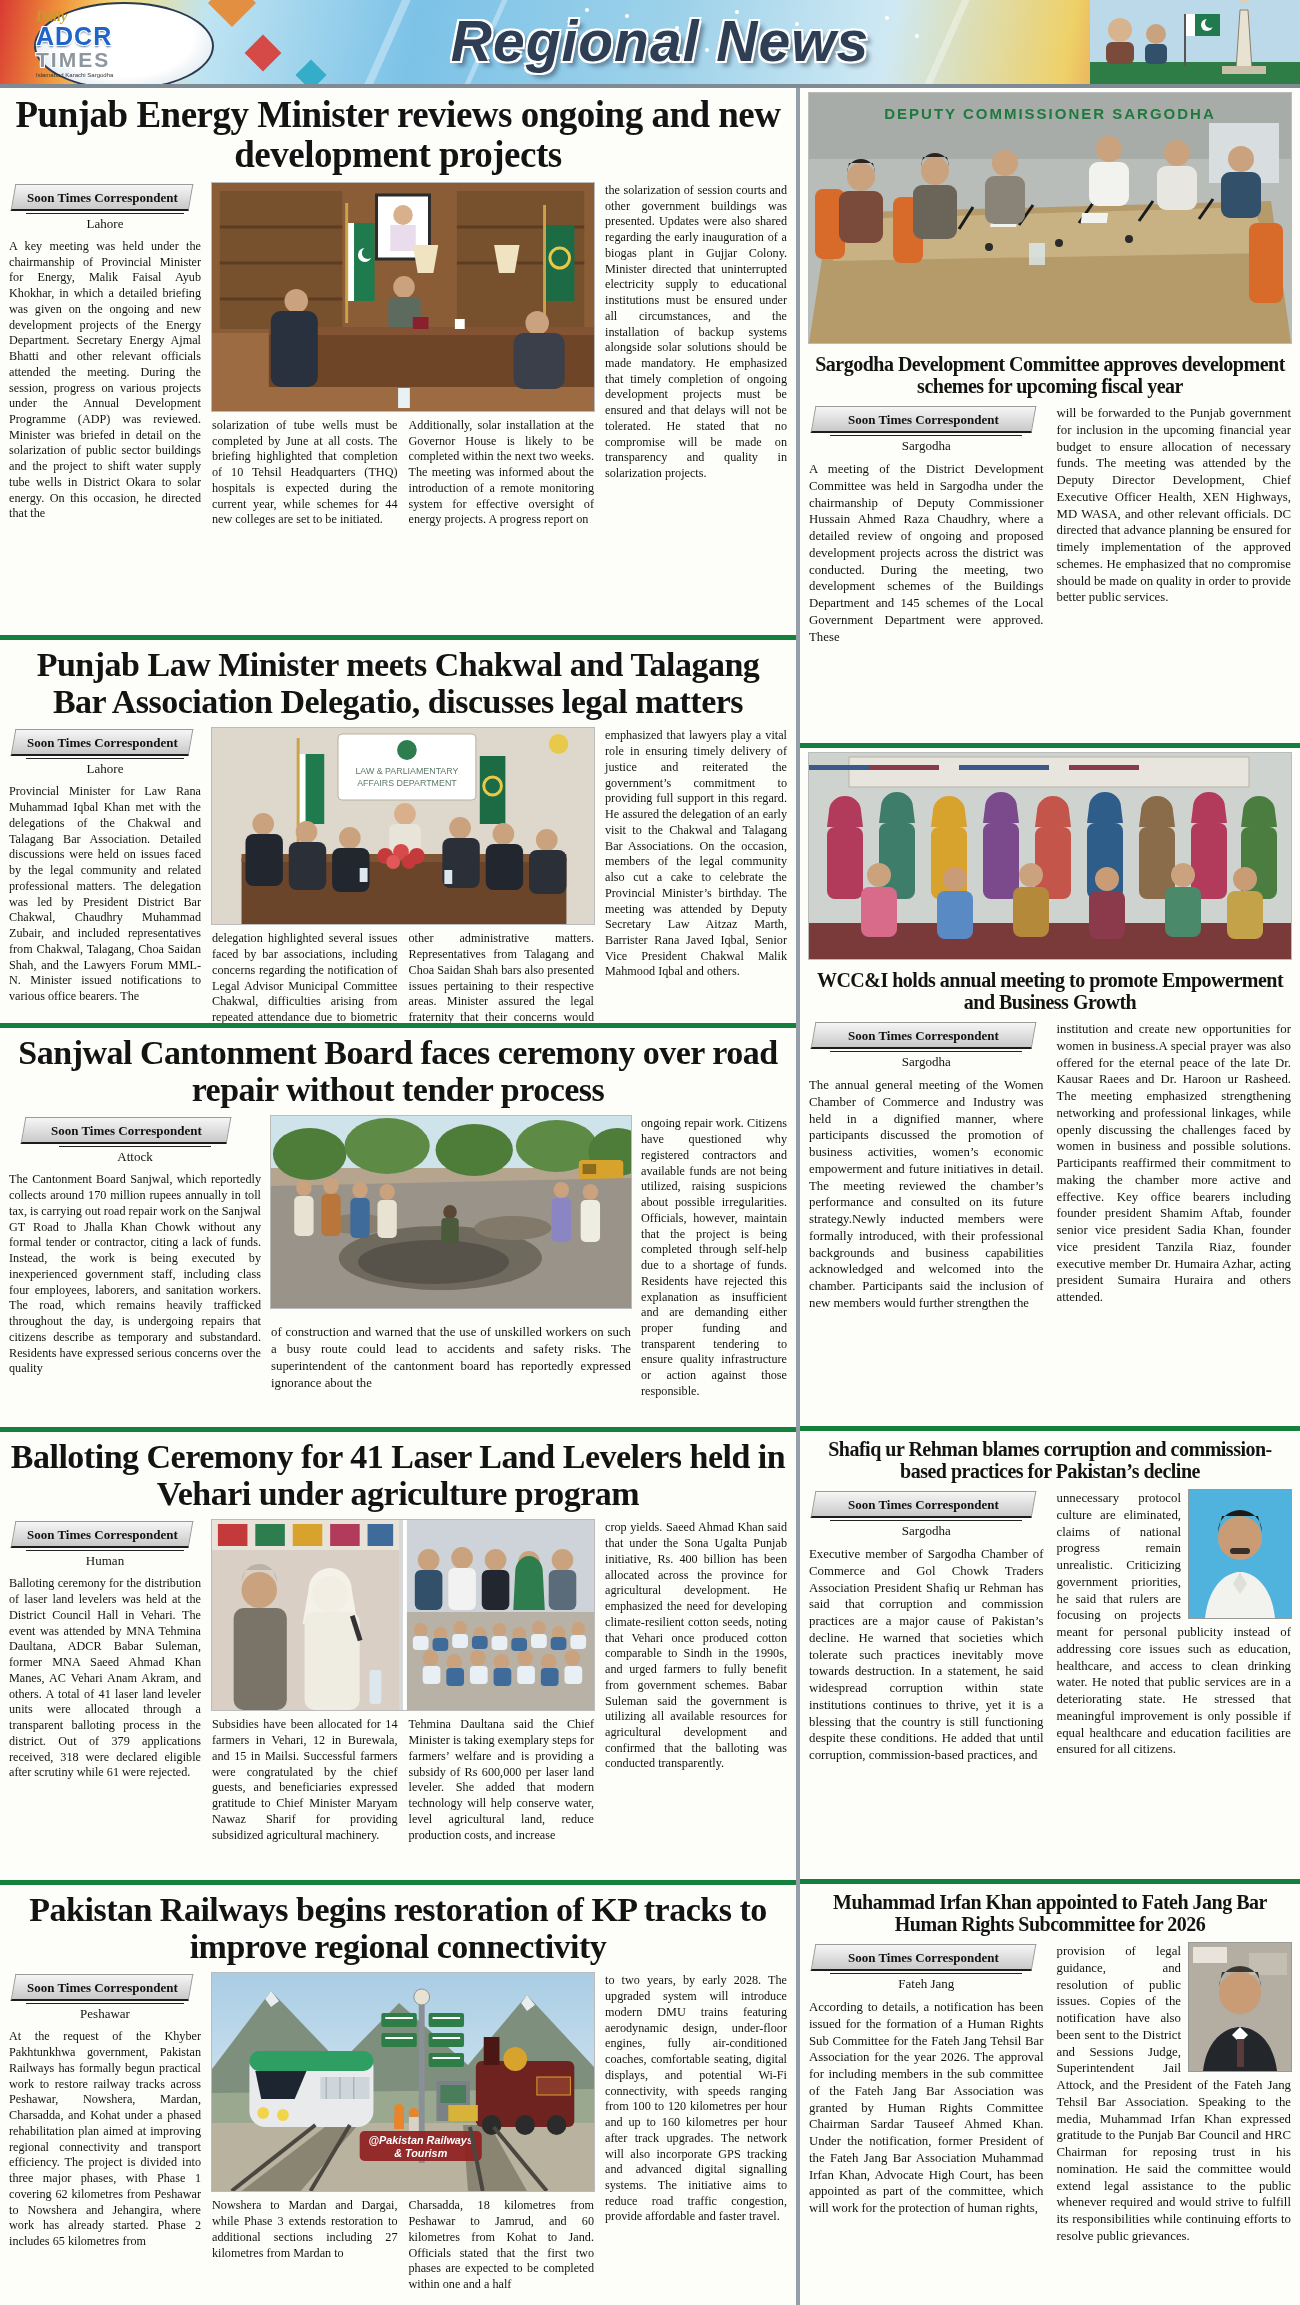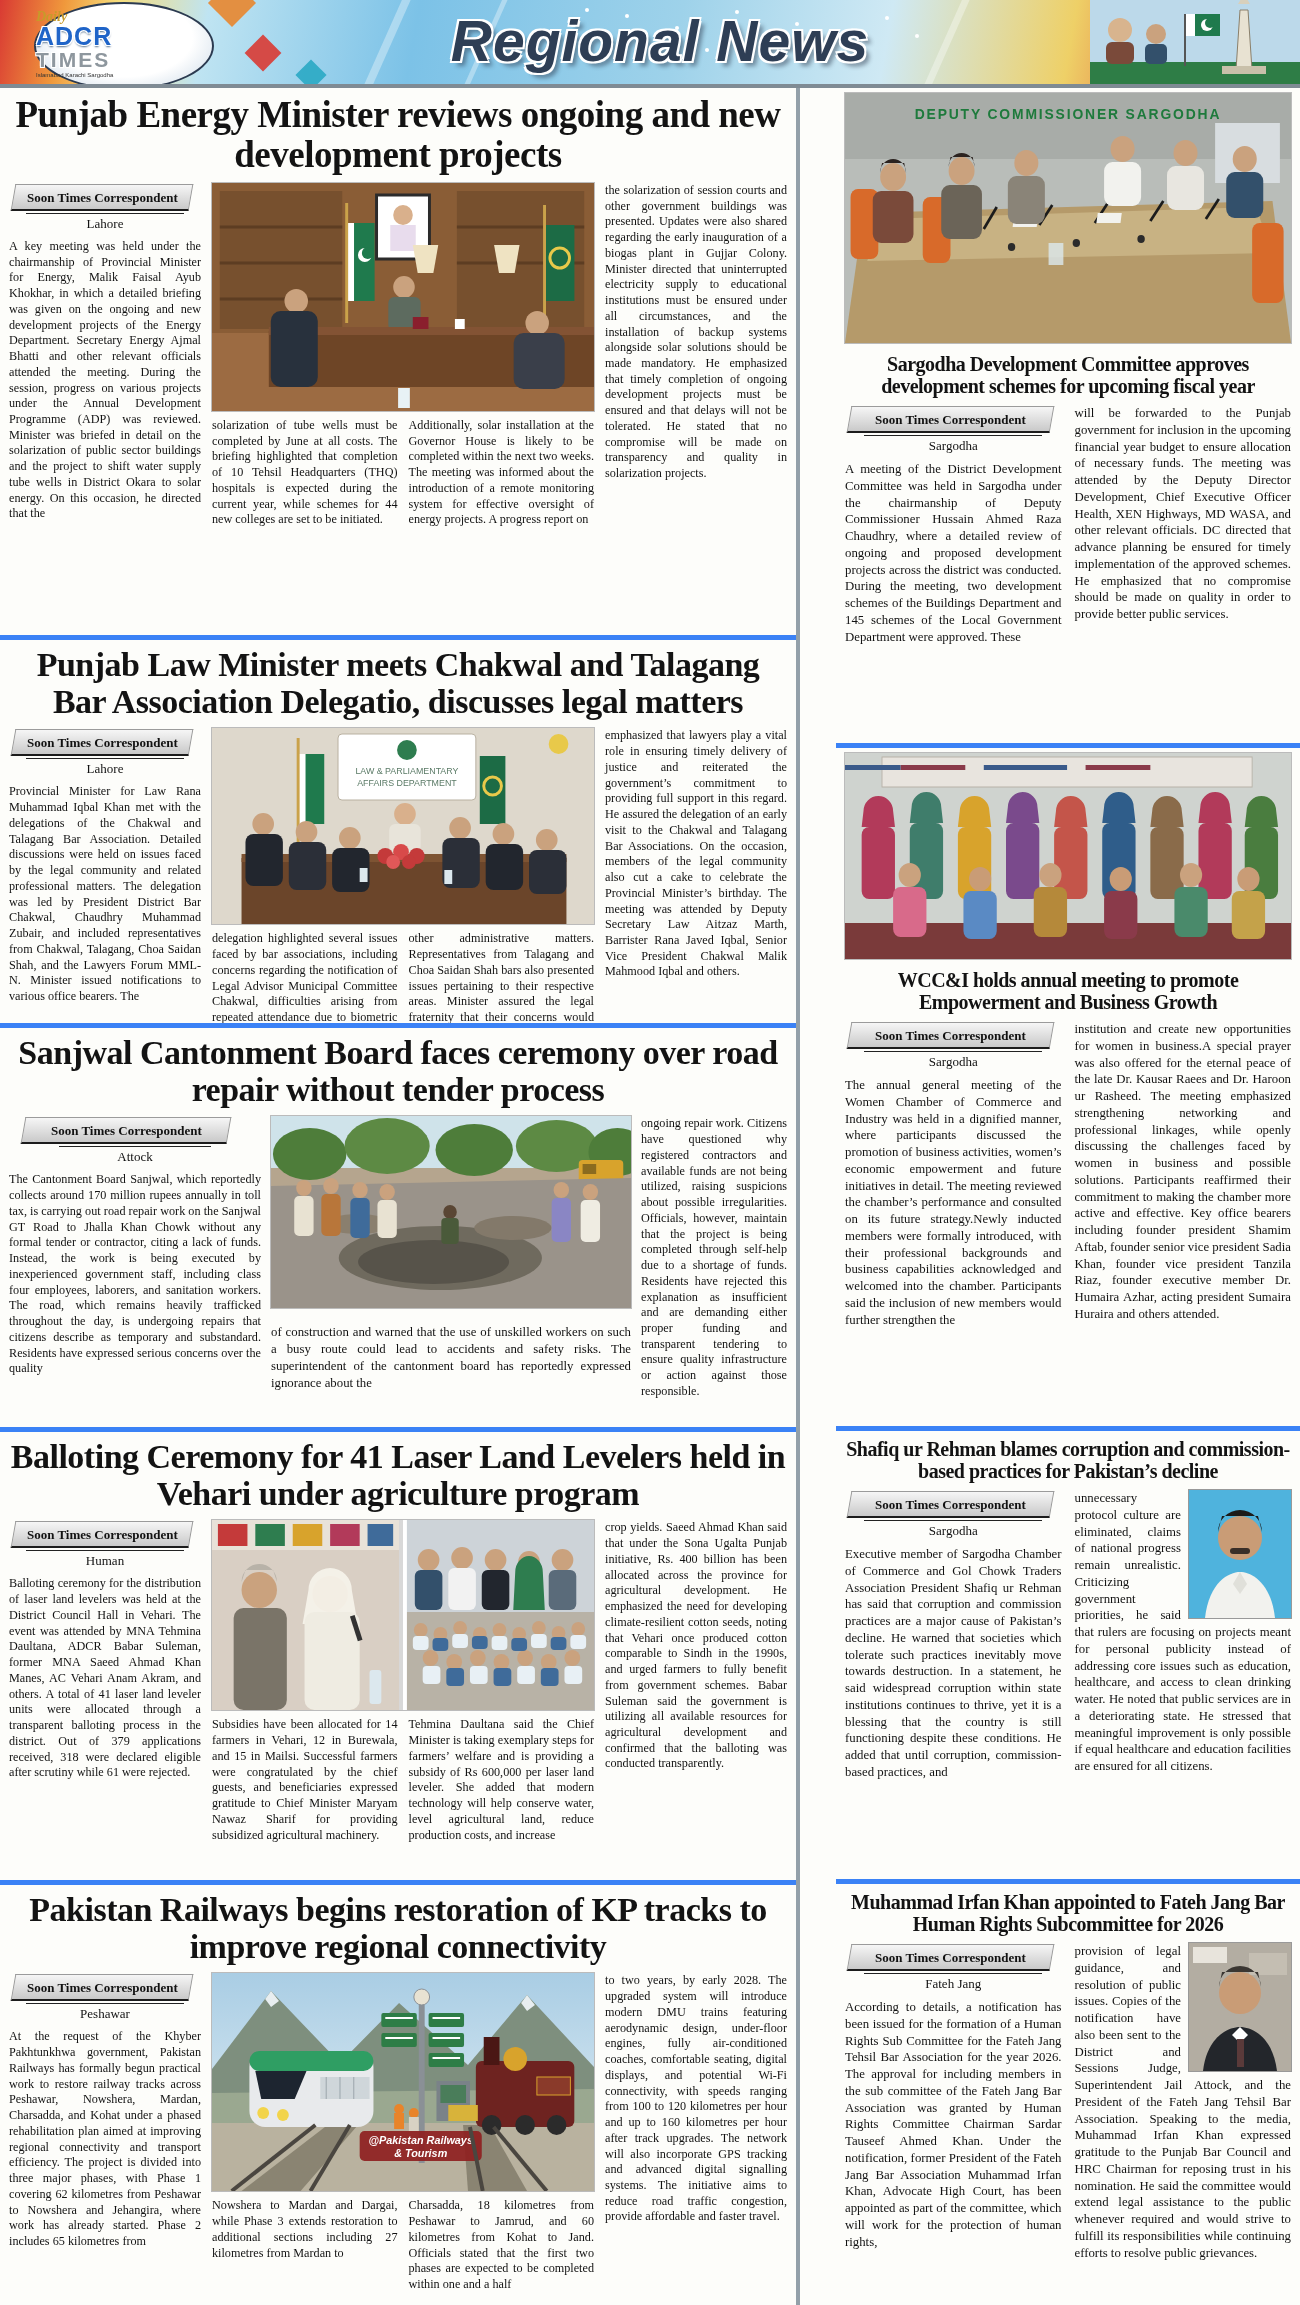--- a/index.html
+++ b/index.html
@@ -24,22 +24,22 @@
   .logo .cities{font-family:"Liberation Sans",sans-serif;font-size:6px;color:#333;display:block;margin-top:2px;}
   .logo .cert{display:inline-block;background:#111;color:#fff;font-family:"Liberation Sans",sans-serif;font-weight:700;font-size:6px;padding:1px 4px;margin-top:2px;}
   .mast-title{position:absolute;left:0;right:0;top:8px;text-align:center;z-index:2;
     font-family:"Liberation Sans",sans-serif;font-style:italic;font-weight:700;font-size:57px;color:#2e3e55;letter-spacing:1px;
     text-shadow:-2px -2px 0 #fff,2px -2px 0 #fff,-2px 2px 0 #fff,2px 2px 0 #fff,5px 5px 4px rgba(30,40,60,.45);padding-left:20px;}
   .mast-art{position:absolute;right:0;top:0;z-index:1;}
 
   
   .content{display:flex;width:1300px;}
   .leftcol{width:796px;}
-  .rightcol{width:504px;border-left:4px solid #93a0a9;box-sizing:border-box;padding-left:36px;}
-  section.article{box-sizing:border-box;overflow:hidden;border-bottom:5px solid #3b82f6;padding:5px 9px 2px;}
+  .rightcol{width:504px;border-left:4px solid #93a0a9;box-sizing:border-box;}
+  section.article{box-sizing:border-box;overflow:hidden;border-bottom:5px solid #15803d;padding:5px 9px 2px;}
   section.article.last{border-bottom:none;}
 
   h2.head{font-family:"Liberation Serif",serif;font-weight:700;text-align:center;color:#131313;
     letter-spacing:-0.5px;margin:2px 0 8px;}
   .head-l{font-size:34px;line-height:1.08;}
   .head-r{font-size:20px;line-height:1.1;}
 
   .byline-box{background:linear-gradient(180deg,#f6f6f6,#c9c9c9);border:1px solid #9b9b9b;border-bottom:2px solid #1c1c1c;
     transform:skewX(-10deg);text-align:center;padding:3px 2px;margin:1px 10px 0 4px;}
   .byline-text{display:inline-block;transform:skewX(10deg);font-weight:700;font-size:13px;white-space:nowrap;}

